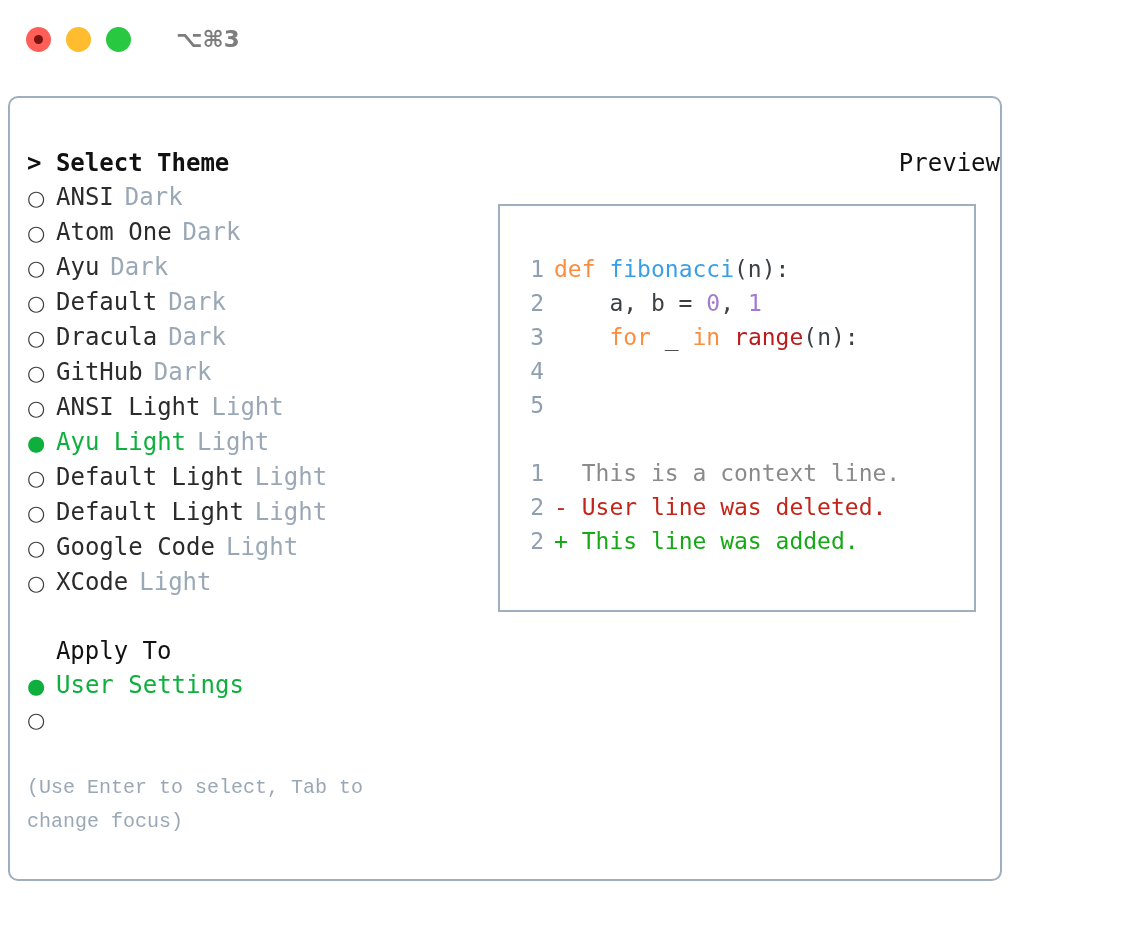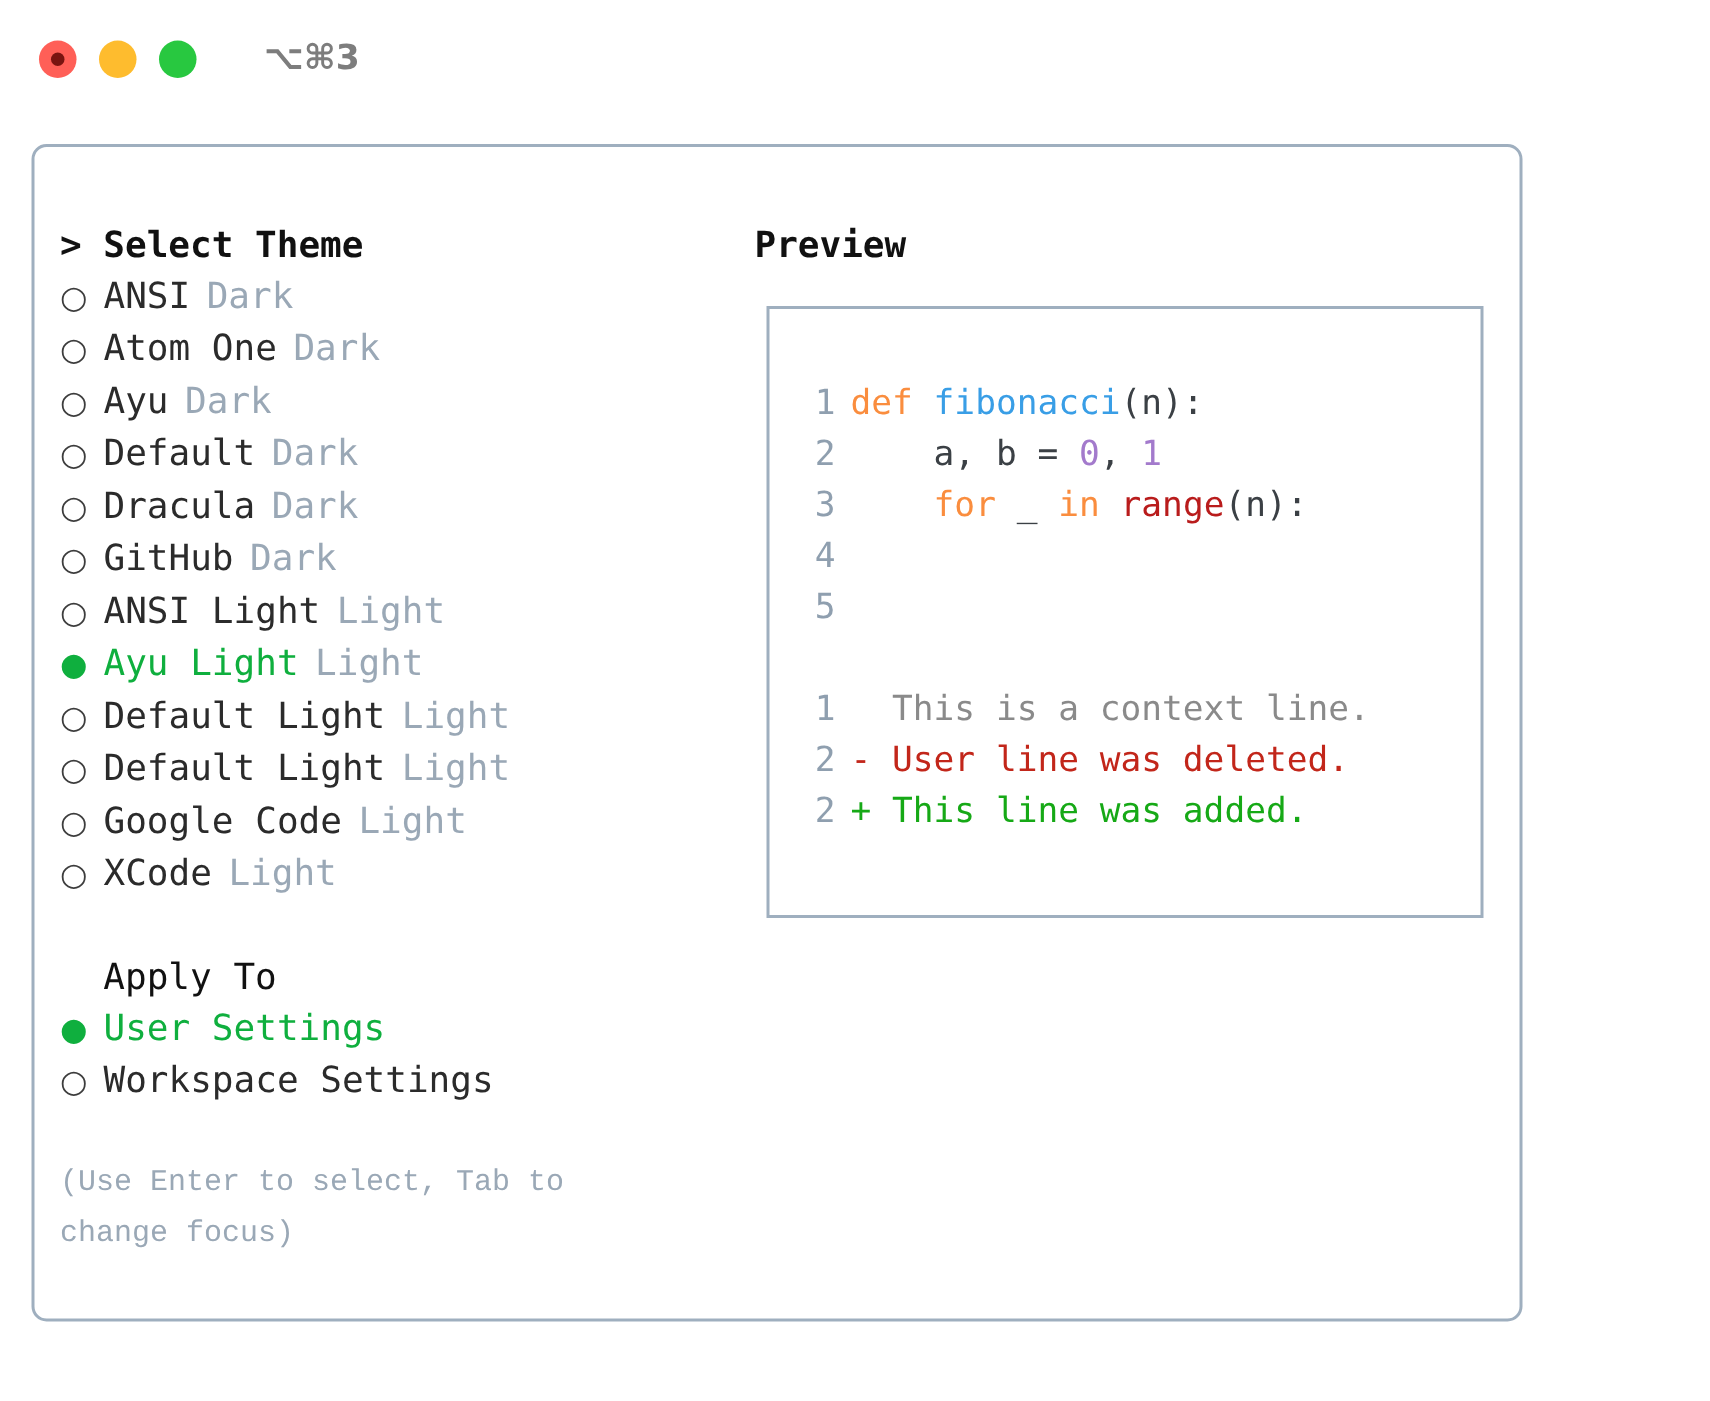--- a/index.html
+++ b/index.html
@@ -60,21 +60,21 @@
     font-size: 23px;
     font-weight: 700;
     color: #7d7d7d;
     letter-spacing: 0px;
     font-family: "DejaVu Sans", "Liberation Sans", sans-serif;
   }
 
   
   #main-panel {
     position: absolute;
-    left: 21px;
+    left: 8px;
     top: 96px;
     width: 994px;
     height: 785px;
     border: 2px solid #9FAFBF;
     border-radius: 10px;
     background: #ffffff;
   }
 
   #panel-body {
     position: absolute;
@@ -136,24 +136,25 @@
   
   #right-column {
     flex: 1;
     padding: 48px 0 0 0;
     position: relative;
   }
 
   #preview-title {
     font-size: 24px;
     line-height: 34px;
-    font-weight: 700;
+    font-weight: 400;
     color: #111111;
     margin-left: 0px;
     font-family: "DejaVu Sans Mono", "Liberation Mono", monospace;
+    text-align: right;
   }
 
   #preview-box {
     position: absolute;
     left: 8px;
     top: 106px;
     width: 478px;
     height: 408px;
     border: 2px solid #9FAFBF;
     background: #ffffff;
@@ -223,21 +224,21 @@
             <div class="option-row"><span class="bullet">○</span><span class="option-label">Default Light</span><span class="option-badge">Light</span></div>
             <div class="option-row"><span class="bullet">○</span><span class="option-label">Default Light</span><span class="option-badge">Light</span></div>
             <div class="option-row"><span class="bullet">○</span><span class="option-label">Google Code</span><span class="option-badge">Light</span></div>
             <div class="option-row"><span class="bullet">○</span><span class="option-label">XCode</span><span class="option-badge">Light</span></div>
           </div>
 
         <div id="apply-to-group">
           <div class="section-header">  Apply To</div>
           <div id="apply-options">
               <div class="option-row selected"><span class="bullet">●</span><span class="option-label">User Settings</span></div>
-              <div class="option-row"><span class="bullet">○</span><span class="option-label">Workspace Settings</span></div>
+              <div class="option-row"><span class="bullet">○</span></div>
             </div>
         </div>
 
         <div id="hint-text">(Use Enter to select, Tab to change focus)</div>
       </div>
 
       <div id="right-column">
         <div id="preview-title">Preview</div>
 
         <div id="preview-box">

